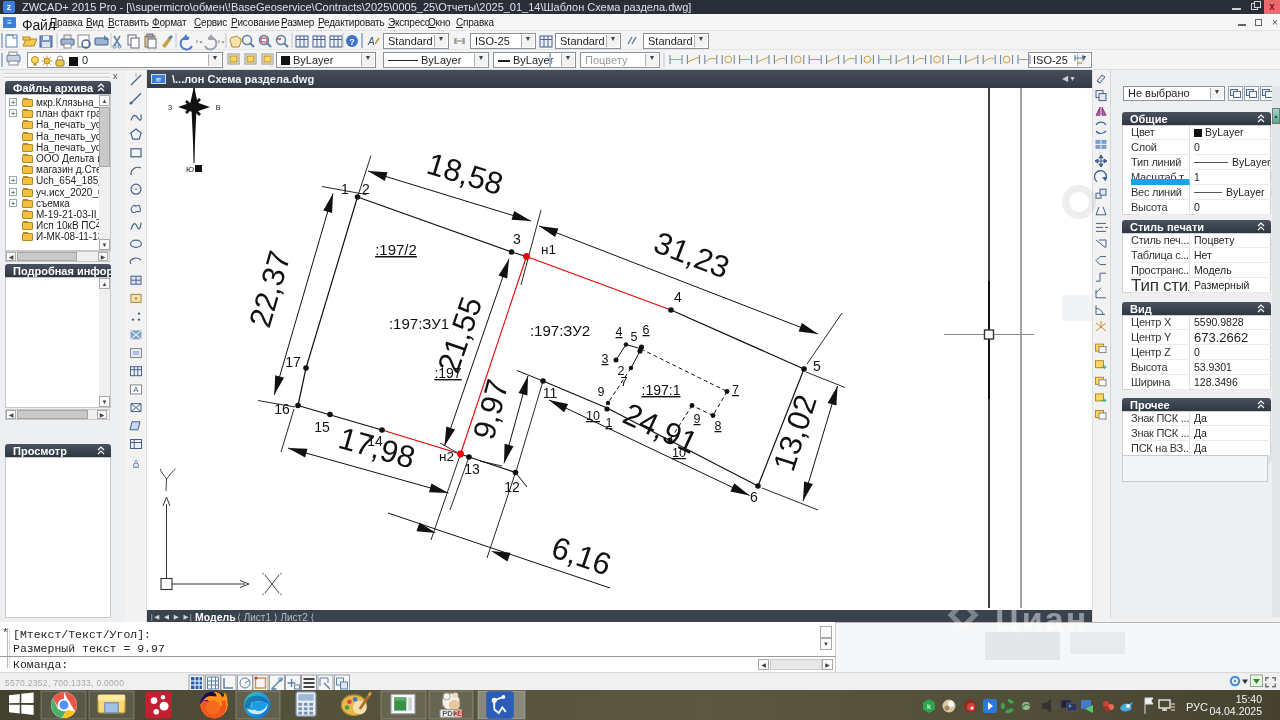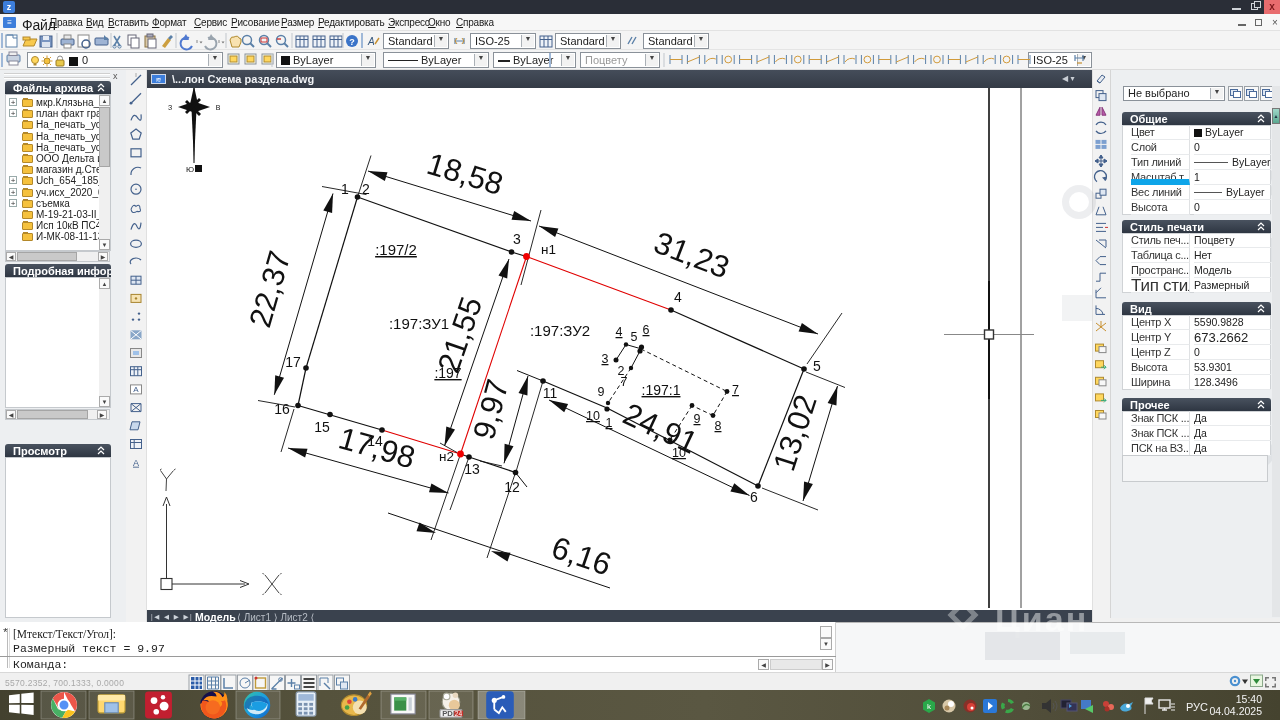--- a/index.html
+++ b/index.html
@@ -162,20 +162,21 @@
       <rect x="161" y="578.5" width="11" height="11" fill="none" stroke="#333" stroke-width="1.1"></rect>
       <line x1="166.5" y1="578.5" x2="166.5" y2="504.0" stroke="#333" stroke-width="1.0"></line>
       <path d="M166.5 497 L163 506 M166.5 497 L170 506" stroke="#333" stroke-width="1.0" fill="none"></path>
       <line x1="172.0" y1="584.0" x2="245.0" y2="584.0" stroke="#333" stroke-width="1.0"></line>
       <path d="M249 584 L240 580.5 M249 584 L240 587.5" stroke="#333" stroke-width="1.0" fill="none"></path>
       <path d="M160.5 470.5 L166.5 479 M173.5 470.5 L166.5 479 L166 491 M160 470 l1.5 -1 M174 470 l1.5 -1" stroke="#444" stroke-width="1.0" fill="none"></path>
       <path d="M265 575 Q272 584 279 593 M279 575 Q272 584 265 593 M264 574.5 l-1.5 -1.5 M280 574.5 l1.5 -1.5 M264 593.5 l-1.5 1.5 M280 593.5 l1.5 1.5" stroke="#444" stroke-width="1.0" fill="none"></path>
     </svg>
 <div class="abs" style="left:0;top:0;width:1280px;height:14px;background:#2a2e37"></div>
 <div class="abs" style="left:3px;top:1px;width:12px;height:12px;background:#3d7edb;border-radius:2px;color:#fff;font-size:9px;text-align:center;line-height:12px;font-weight:bold">z</div>
+<div class="abs" style="left:22px;top:1px;color:#dfe2e6;font-size:11px;white-space:nowrap">ZWCAD+ 2015 Pro - [\\supermicro\обмен\!BaseGeoservice\Contracts\2025\0005_25\Отчеты\2025_01_14\Шаблон Схема раздела.dwg]</div>
 <div class="abs" style="left:1232px;top:8px;width:9px;height:2px;background:#cfd3d8"></div>
 <div class="abs" style="left:1251px;top:3px;width:7px;height:7px;border:1px solid #cfd3d8"></div>
 <div class="abs" style="left:1254px;top:1px;width:7px;height:7px;border:1px solid #cfd3d8;background:#2a2e37"></div>
 <div class="abs" style="left:1264px;top:0;width:16px;height:14px;background:#e86c6e;color:#7c181c;font-size:10px;font-weight:bold;text-align:center;line-height:13px">x</div>
 <div class="abs" style="left:0;top:14px;width:1280px;height:17px;background:#f7f7f7;border-bottom:1px solid #e2e2e2"></div>
 <div class="abs" style="left:3px;top:17px;width:13px;height:11px;background:#3d7edb;border-radius:1px;color:#fff;font-size:8px;text-align:center;line-height:11px">≡</div>
 <div class="abs" style="left:22px;top:17px;font-size:14px;color:#1a1a1a;letter-spacing:-0.2px"><span style="text-decoration:underline">Ф</span>айл</div>
 <div class="abs" style="left:50px;top:17px;font-size:10px;color:#1a1a1a;letter-spacing:-0.2px"><span style="text-decoration:underline">П</span>равка</div>
 <div class="abs" style="left:86px;top:17px;font-size:10px;color:#1a1a1a;letter-spacing:-0.2px"><span style="text-decoration:underline">В</span>ид</div>
 <div class="abs" style="left:108px;top:17px;font-size:10px;color:#1a1a1a;letter-spacing:-0.2px"><span style="text-decoration:underline">В</span>ставить</div>
@@ -650,21 +651,21 @@
 <div class="abs" style="left:1131px;top:426.0px;width:59px;height:15.0px;border-right:1px solid #dfe1e3;border-bottom:1px solid #e8eaec;font-size:11px;letter-spacing:-0.25px;color:#333;line-height:15.0px;white-space:nowrap;overflow:hidden">Знак ПСК ...</div>
 <div class="abs" style="left:1194px;top:426.0px;width:77px;height:15.0px;border-bottom:1px solid #e8eaec;font-size:10.5px;color:#222;line-height:15.0px;white-space:nowrap;overflow:hidden">Да</div>
 <div class="abs" style="left:1131px;top:441.0px;width:59px;height:15.0px;border-right:1px solid #dfe1e3;border-bottom:1px solid #e8eaec;font-size:11px;letter-spacing:-0.25px;color:#333;line-height:15.0px;white-space:nowrap;overflow:hidden">ПСК на ВЗ...</div>
 <div class="abs" style="left:1194px;top:441.0px;width:77px;height:15.0px;border-bottom:1px solid #e8eaec;font-size:10.5px;color:#222;line-height:15.0px;white-space:nowrap;overflow:hidden">Да</div>
 <div class="abs" style="left:1122px;top:455px;width:146px;height:27px;background:#f4f5f6;border:1px solid #c8cbce"></div>
 <div class="abs" style="left:0;top:622px;width:1280px;height:50px;background:#f6f7f8;border-top:1px solid #b8b8b8"></div>
 <div class="abs" style="left:0;top:622px;width:836px;height:50px;background:#fff;border-right:1px solid #cfcfcf"></div>
 <div class="abs" style="left:7px;top:628px;width:1px;height:40px;background:#bbb"></div>
 <div class="abs" style="left:9px;top:628px;width:1px;height:40px;background:#ddd"></div>
 <div class="abs" style="left:2px;top:627px;font-family:'Liberation Mono',monospace;font-size:11px;color:#333">*</div>
-<div class="abs" style="left:13px;top:628px;font-family:Liberation Serif, serif;font-size:11.5px;color:#222">[Мтекст/Текст/Угол]:</div>
+<div class="abs" style="left:13px;top:628px;font-family:Liberation Mono, monospace;font-size:11.5px;color:#222">[Мтекст/Текст/Угол]:</div>
 <div class="abs" style="left:13px;top:642px;font-family:'Liberation Mono',monospace;font-size:11.5px;color:#222">Размерный текст = 9.97</div>
 <div class="abs" style="left:0px;top:656px;width:836px;height:1px;background:#9a9a9a"></div>
 <div class="abs" style="left:13px;top:658px;font-family:'Liberation Mono',monospace;font-size:11.5px;color:#222">Команда:</div>
 <div class="abs" style="left:820px;top:626px;width:12px;height:12px;background:#fafafa;border:1px solid #aaa"></div>
 <div class="abs" style="left:820px;top:638px;width:12px;height:12px;background:#fafafa;border:1px solid #aaa;font-size:6px;text-align:center;line-height:11px;color:#444">▼</div>
 <div class="abs" style="left:822px;top:659px;width:11px;height:11px;background:#fafafa;border:1px solid #aaa;font-size:6px;text-align:center;line-height:10px;color:#444">▶</div>
 <div class="abs" style="left:758px;top:659px;width:11px;height:11px;background:#fafafa;border:1px solid #aaa;font-size:6px;text-align:center;line-height:10px;color:#444">◀</div>
 <div class="abs" style="left:770px;top:659px;width:52px;height:11px;background:#e8e8e8;border:1px solid #ccc"></div>
 <div class="abs" style="left:0;top:672px;width:1280px;height:18px;background:#f0f0f0;border-top:1px solid #d8d8d8"></div>
 <div class="abs" style="left:5px;top:678px;font-size:8.5px;color:#a8a8a8;letter-spacing:0.3px">5570.2352, 700.1333, 0.0000</div>

